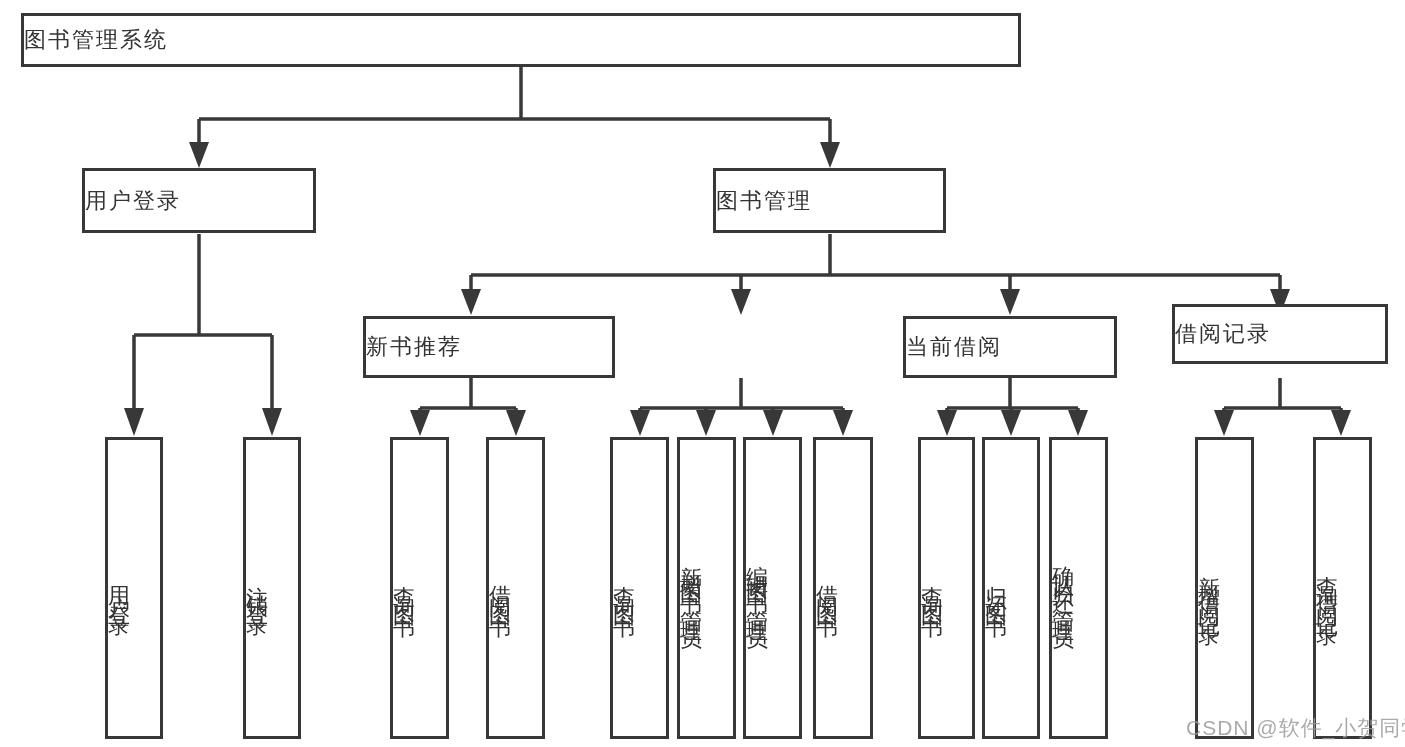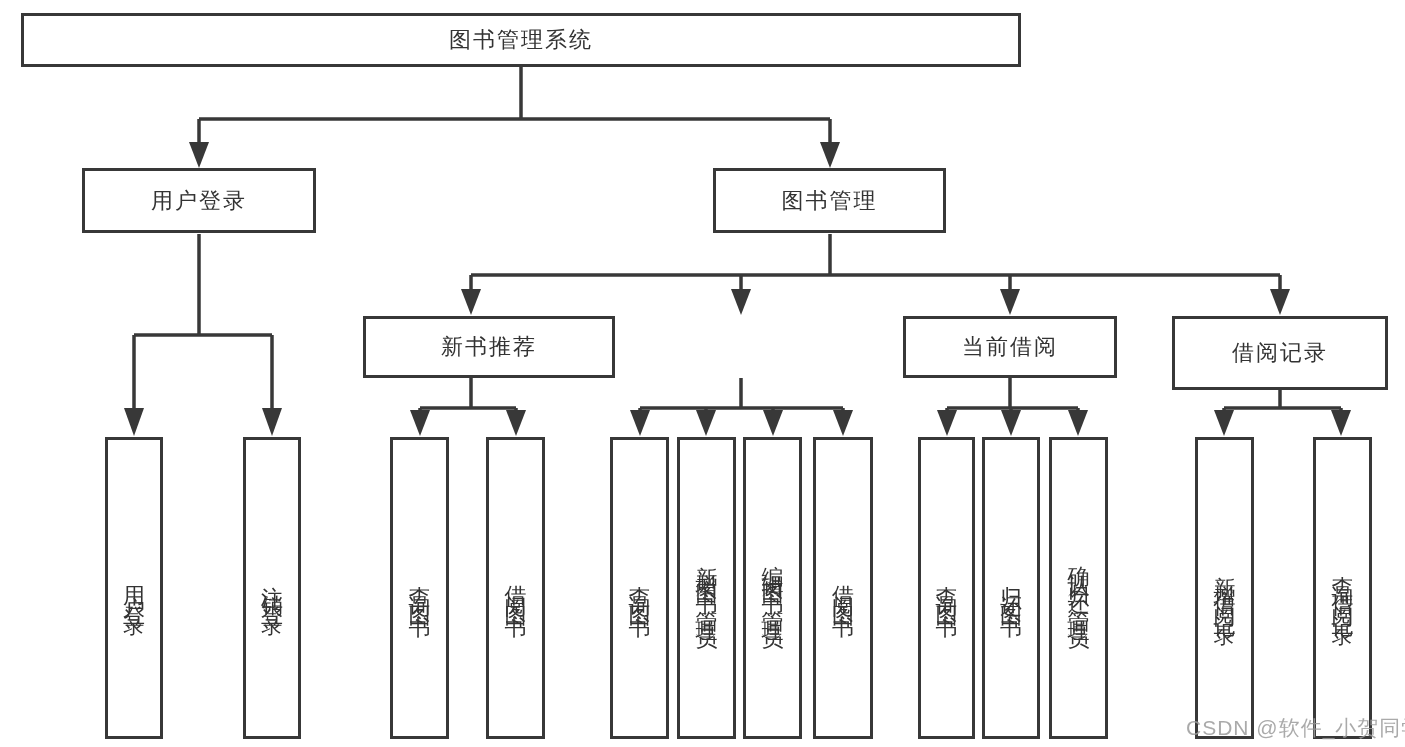--- a/index.html
+++ b/index.html
@@ -12,21 +12,21 @@
     overflow: hidden;
   }
   #wires { position: absolute; left: 0; top: 0; width: 1405px; height: 747px; }
   .node {
     position: absolute;
     box-sizing: border-box;
     background: #ffffff;
     border: 3px solid #383838;
     display: flex;
     align-items: center;
-    justify-content: center;
+    justify-content: flex-start;
     color: #333333;
   }
   .hnode span {
     font-size: 22px;
     letter-spacing: 2px;
     white-space: nowrap;
   }
   .vnode { top: 437px; height: 302px; }
   .vnode span {
     writing-mode: vertical-rl;
@@ -110,21 +110,21 @@
   <div class="node hnode" style="left:713px; top:168px; width:233px; height:65px">
     <span>图书管理</span>
   </div>
 
   <div class="node hnode" style="left:363px; top:316px; width:252px; height:62px">
     <span>新书推荐</span>
   </div>
   <div class="node hnode" style="left:903px; top:316px; width:214px; height:62px">
     <span>当前借阅</span>
   </div>
-  <div class="node hnode" style="left:1172px; top:316px; width:216px; height:74px">
+  <div class="node hnode" style="left:1172px; top:304px; width:216px; height:60px">
     <span>借阅记录</span>
   </div>
 
   <div class="node vnode" style="left:105px; width:58px">
     <span>用户登录</span>
   </div>
   <div class="node vnode" style="left:243px; width:58px">
     <span>注销登录</span>
   </div>
 

